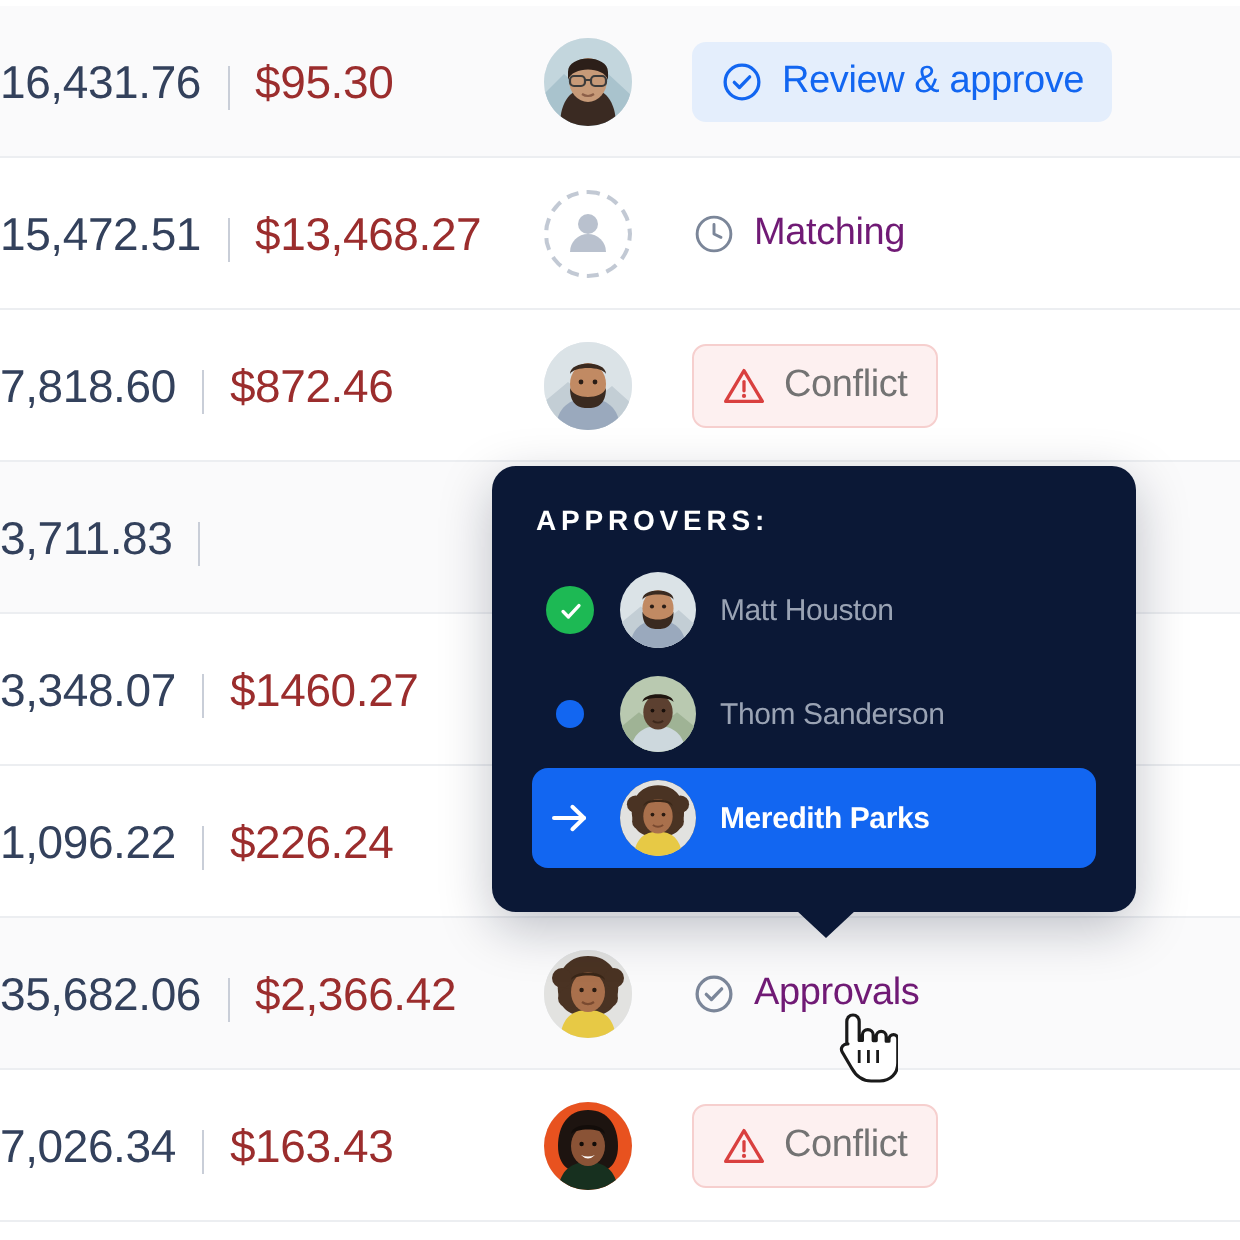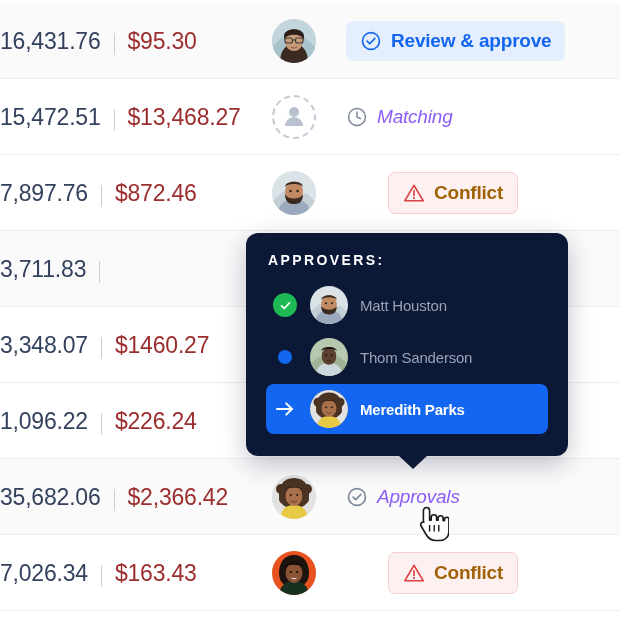--- a/index.html
+++ b/index.html
@@ -136,40 +136,38 @@
     display: flex;
     align-items: center;
   }
   .pill {
     display: inline-flex;
     align-items: center;
     gap: 9px;
     border-radius: 7px;
     padding: 9px 14px;
     font-size: 19px;
-    font-weight: bold;
+    font-weight: normal;
     letter-spacing: -0.2px;
     box-sizing: border-box;
   }
   .pill.primary {
     background: #e4eefc;
     color: #1266f1;
   }
   .pill.danger {
     background: #fdf0f0;
-    color: #a16207;
+    color: #737373;
     border: 1px solid #f6cfce;
-    margin-left: 42px;
   }
   .pill.plain {
     background: transparent;
-    color: #8b5cf6;
+    color: #701a75;
     font-weight: normal;
     padding-left: 0;
-    font-style: italic;
   }
 
   .icon { flex: none; display: block; }
 
   
   .tooltip {
     position: absolute;
     left: 246px;
     top: 233px;
     width: 322px;
@@ -366,21 +364,21 @@
             <svg width="22" height="22" viewBox="0 0 24 24" class="icon">
               <circle cx="12" cy="12" r="9.2" fill="none" stroke="#7b8699" stroke-width="1.6"></circle>
               <path d="M12 6.8 L12 12 L15.8 13.8" fill="none" stroke="#7b8699" stroke-width="1.6" stroke-linecap="round" stroke-linejoin="round"></path>
             </svg>
             <span>Matching</span>
           </div>
         </div>
       </div>
       <div class="row">
         <div class="amounts">
-          <span class="amt-primary">7,897.76</span>
+          <span class="amt-primary">7,818.60</span>
           <span class="amt-sep"></span>
           <span class="amt-secondary">$872.46</span>
         </div>
         <div class="avatar-cell">
           <div class="avatar">
             <svg width="44" height="44" viewBox="0 0 44 44">
               <use xlink:href="#sym-avatar-bearded-man"></use>
             </svg>
           </div>
         </div>

